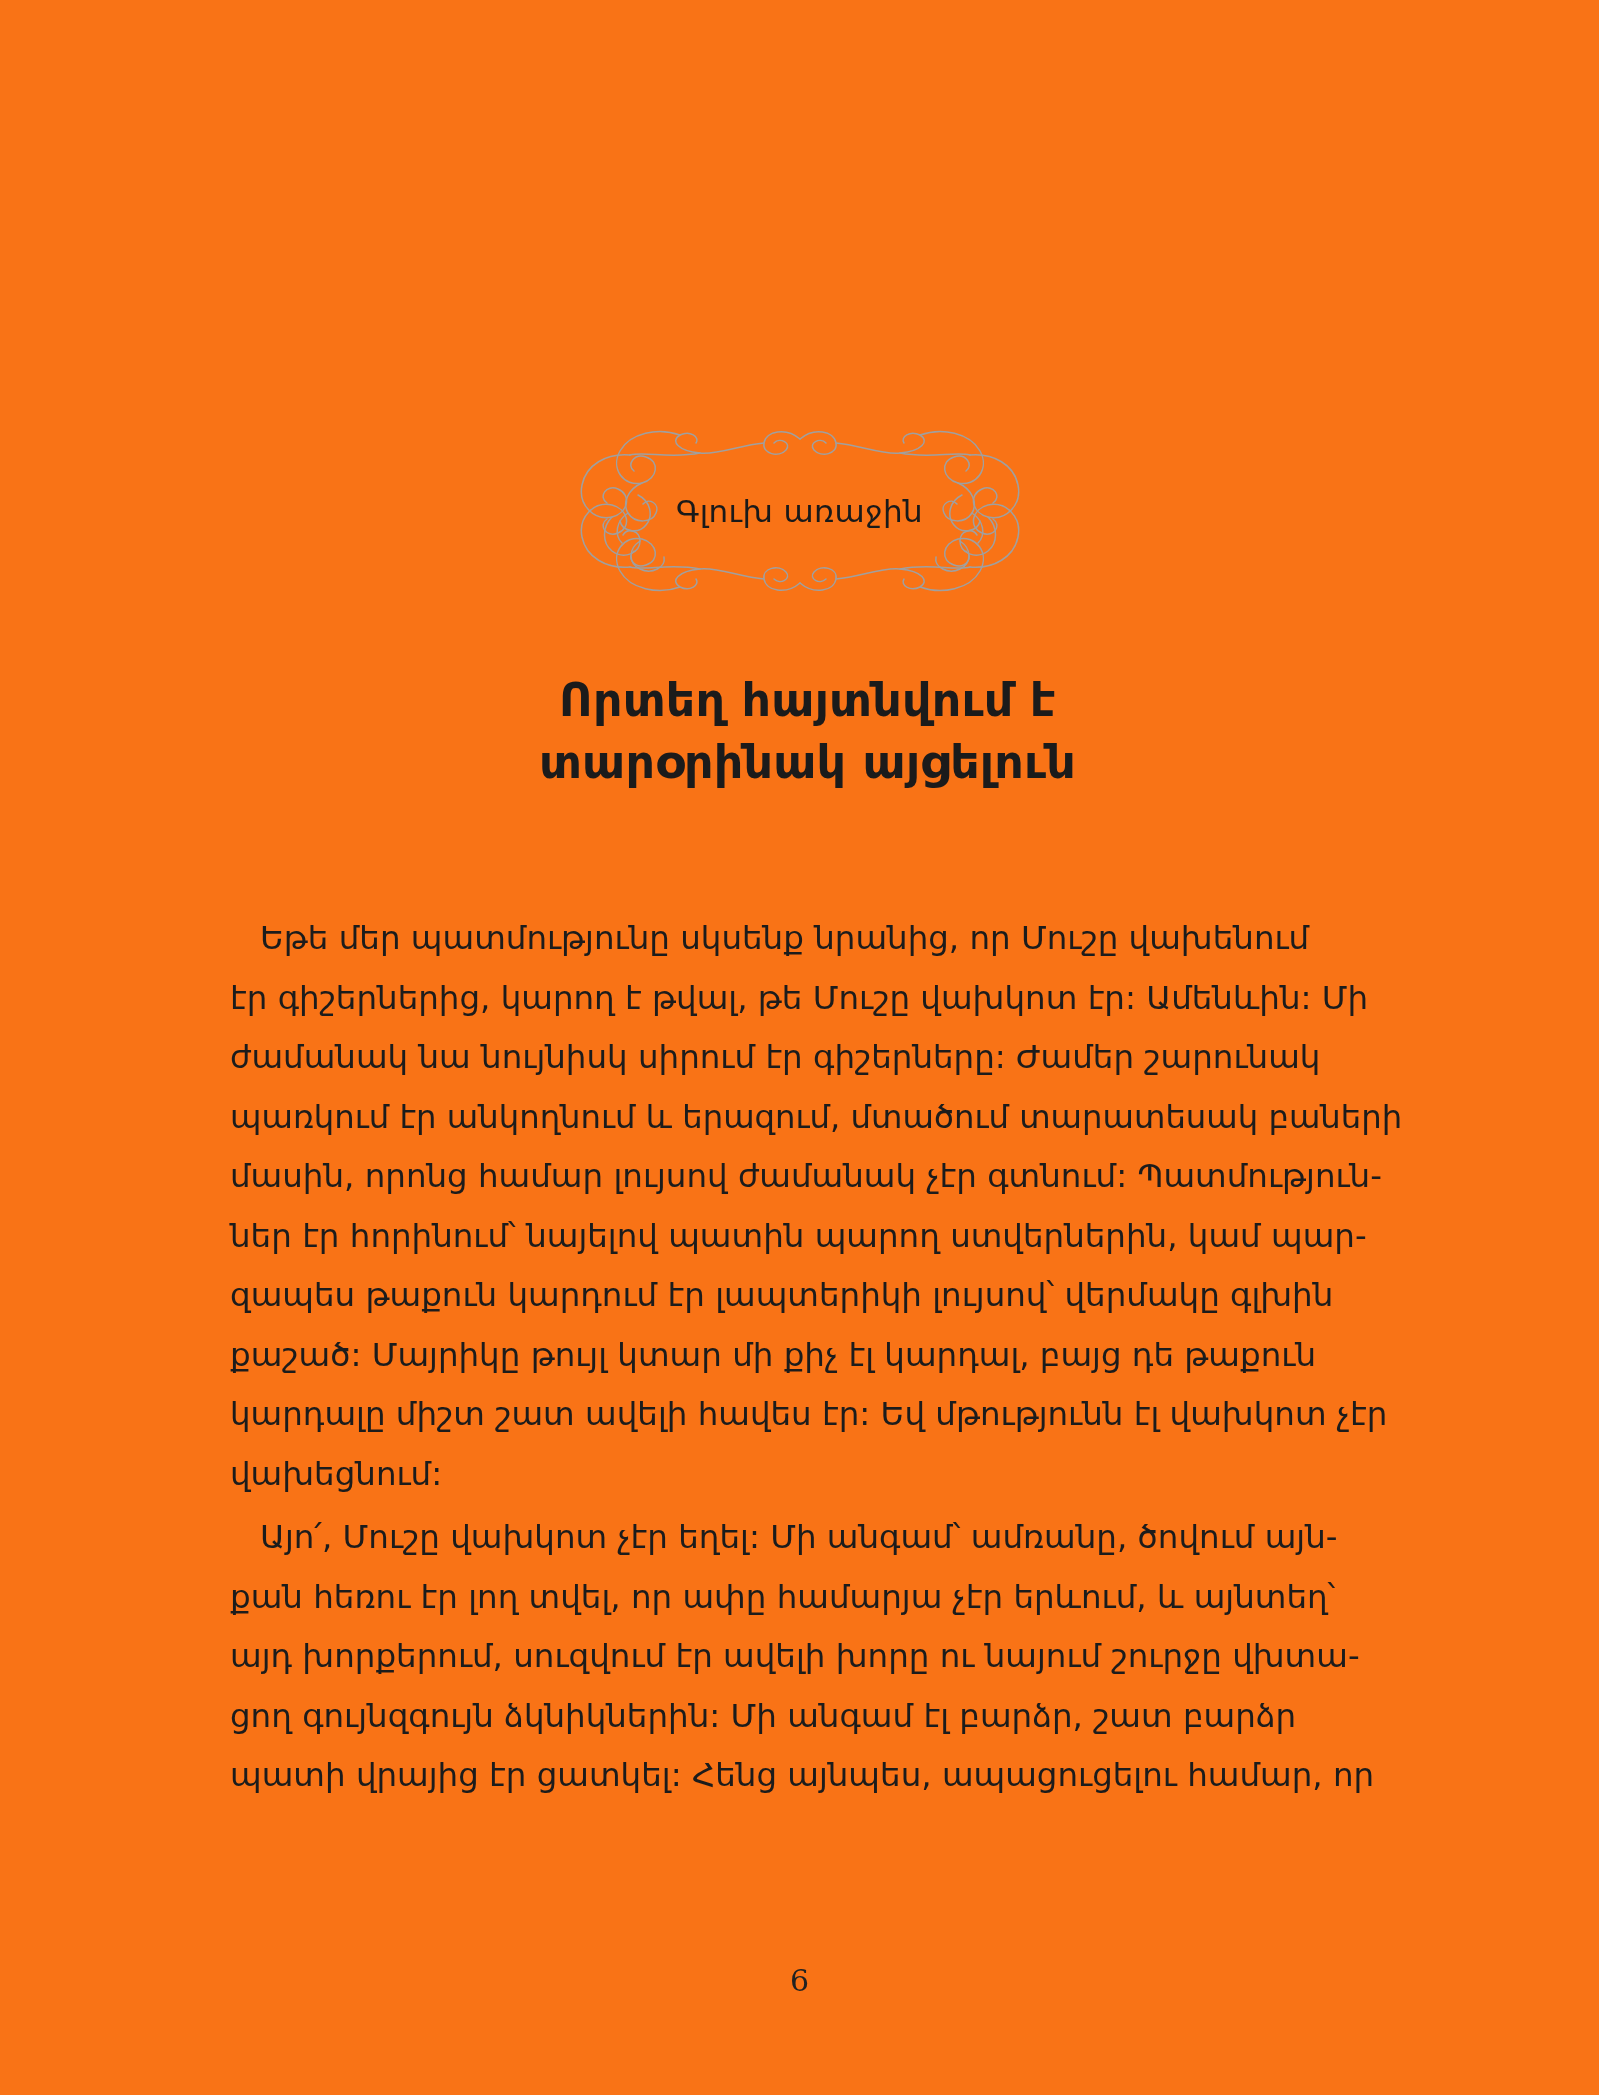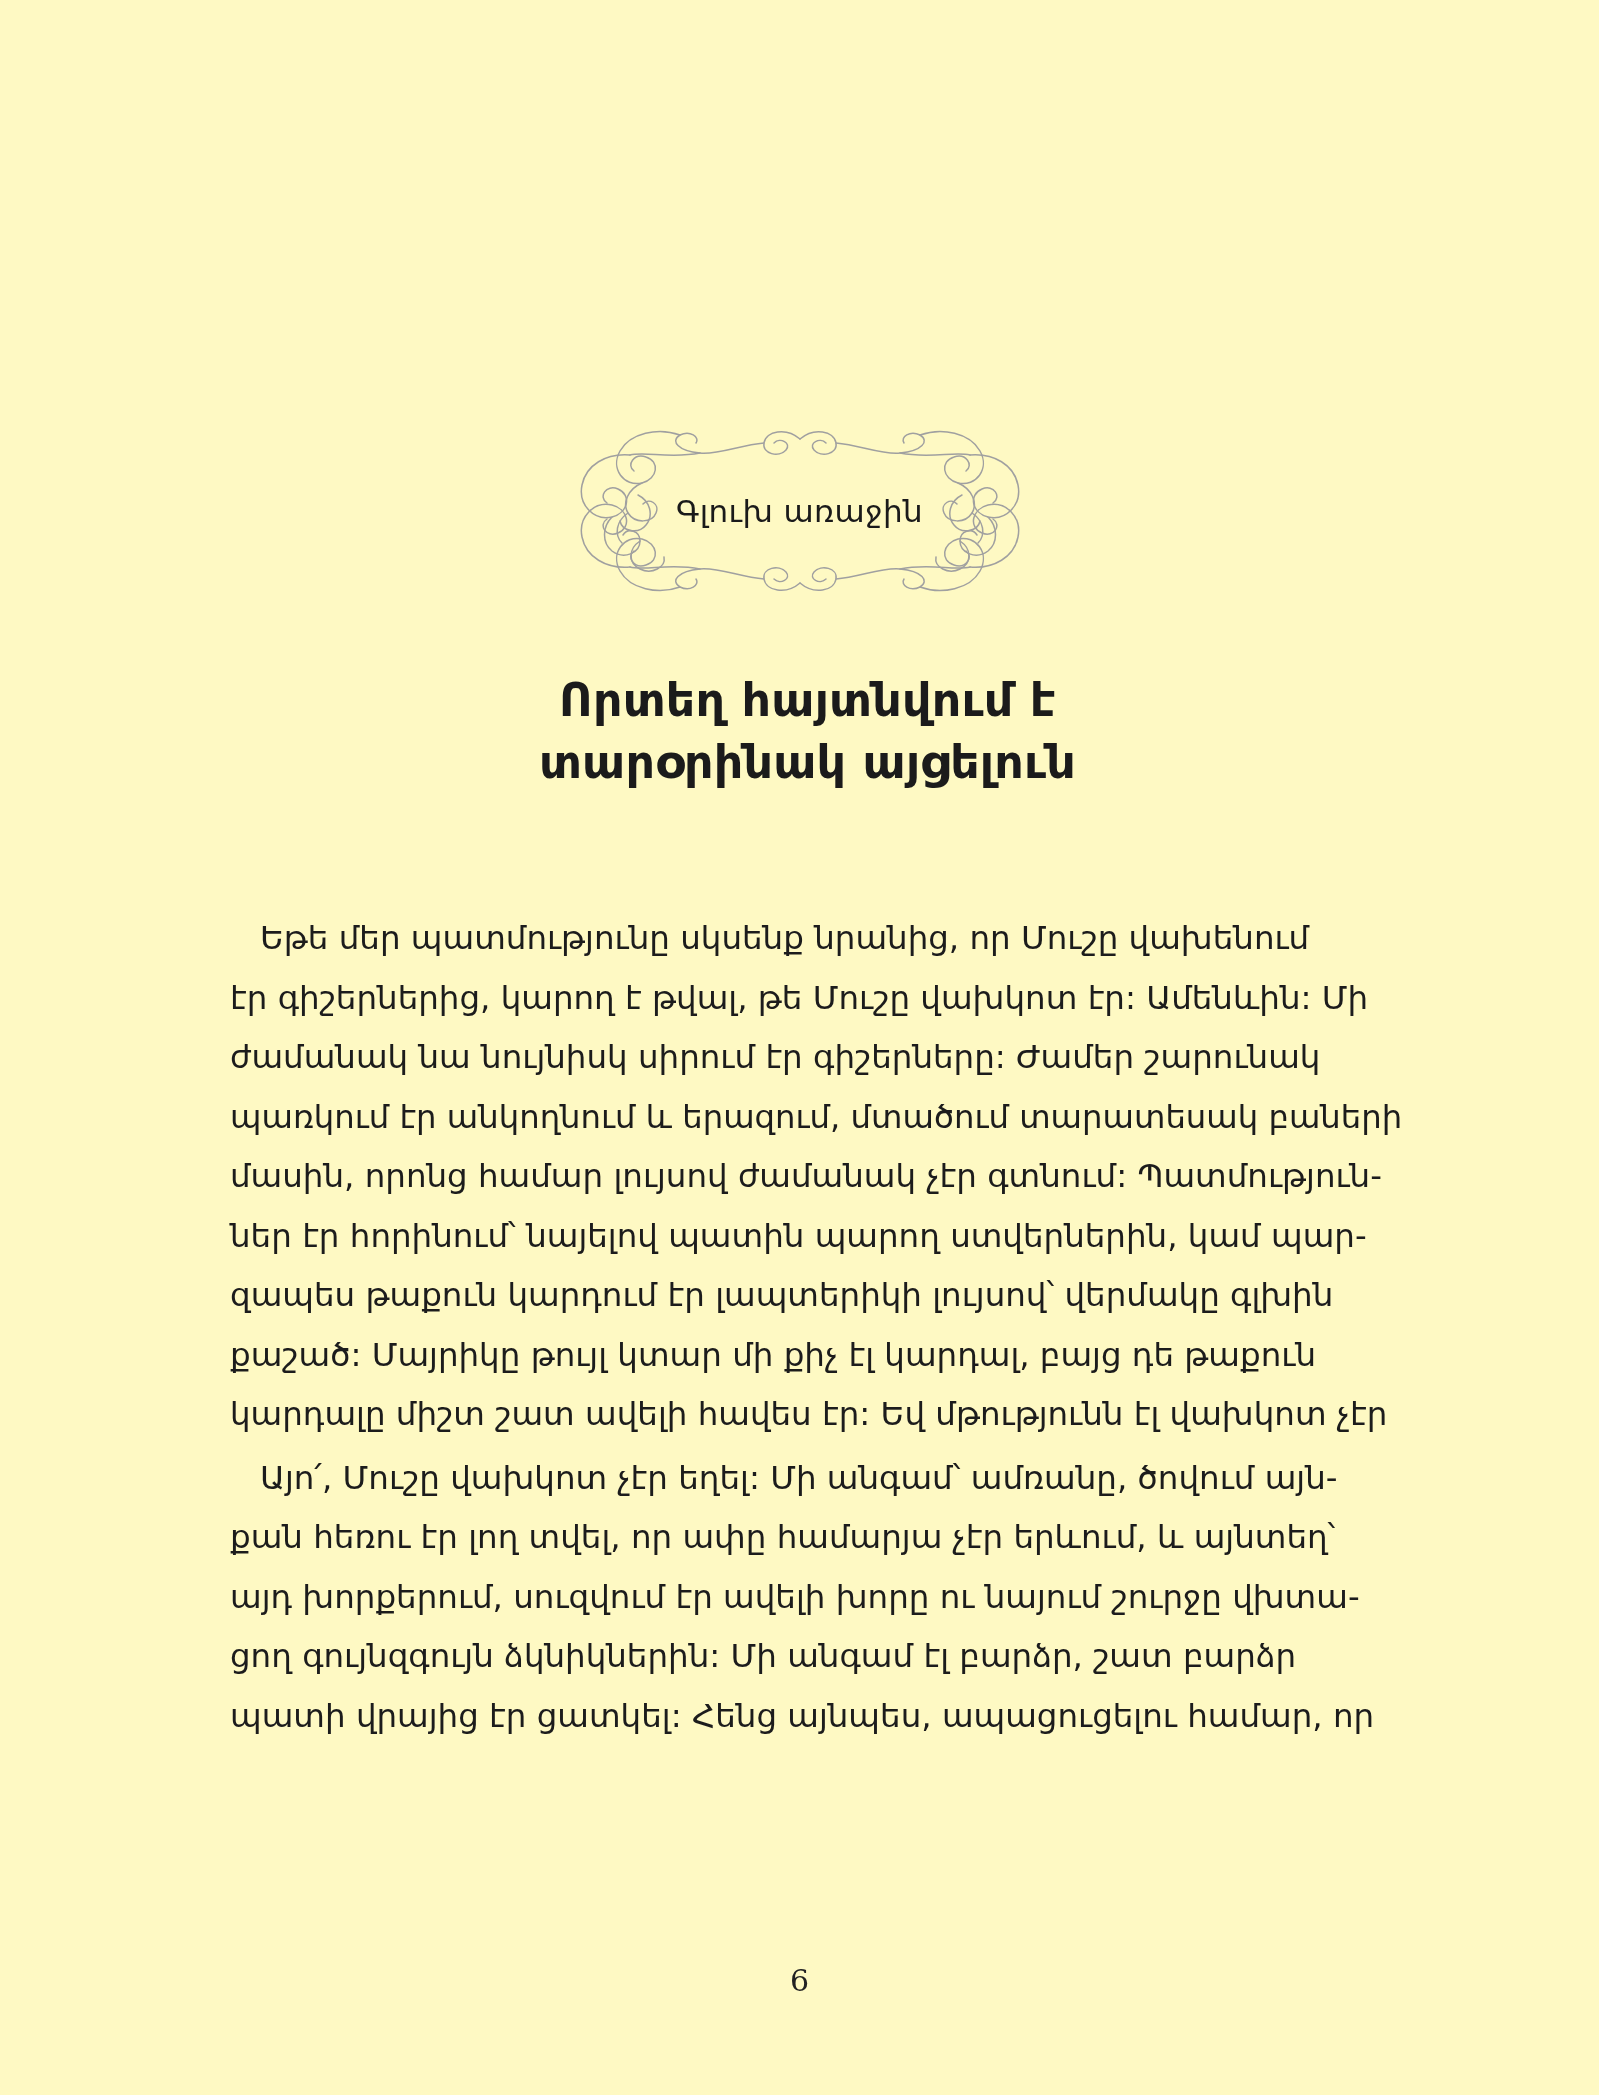--- a/index.html
+++ b/index.html
@@ -7,21 +7,21 @@
     padding: 0;
     background: #ffffff;
   }
   body {
     font-family: "DejaVu Sans", sans-serif;
   }
   .page {
     position: relative;
     width: 1599px;
     height: 2095px;
-    background: #fef9c3;
+    background: #f97316;
     overflow: hidden;
     box-sizing: border-box;
   }
 
   
   .chapter-ornament-wrap {
     position: absolute;
     left: 0;
     right: 0;
     top: 425px;
@@ -172,20 +172,21 @@
     <p class="para">
       <span class="bline indent" style="word-spacing: 0px;">Եթե մեր պատմությունը սկսենք նրանից, որ Մուշը վախենում</span>
       <span class="bline" style="word-spacing: 0px;">էր  գիշերներից, կարող է թվալ, թե Մուշը վախկոտ էր: Ամենևին: Մի</span>
       <span class="bline" style="word-spacing: 0px;">ժամանակ նա նույնիսկ սիրում էր գիշերները: Ժամեր շարունակ</span>
       <span class="bline" style="transform: scaleX(0.99322); transform-origin: left center;">պառկում էր անկողնում և երազում, մտածում տարատեսակ բաների</span>
       <span class="bline" style="word-spacing: 0px;">մասին, որոնց համար լույսով ժամանակ չէր գտնում: Պատմություն-</span>
       <span class="bline" style="word-spacing: 0px;">ներ էր հորինում՝ նայելով պատին պարող ստվերներին, կամ պար-</span>
       <span class="bline" style="word-spacing: 0px;">զապես թաքուն կարդում էր լապտերիկի լույսով՝ վերմակը գլխին</span>
       <span class="bline" style="word-spacing: 0px;">քաշած: Մայրիկը թույլ կտար մի քիչ էլ կարդալ, բայց դե թաքուն</span>
       <span class="bline" style="word-spacing: 0px;">կարդալը միշտ շատ ավելի հավես էր: Եվ մթությունն էլ վախկոտ չէր</span>
+      <span class="bline">վախեցնում:</span>
     </p>
 
     <p class="para">
       <span class="bline indent" style="word-spacing: 0px;">Այո՛, Մուշը վախկոտ չէր եղել: Մի անգամ՝ ամռանը, ծովում այն-</span>
       <span class="bline" style="word-spacing: 0px;">քան հեռու էր լող տվել, որ ափը համարյա չէր երևում, և այնտեղ՝</span>
       <span class="bline" style="word-spacing: 0px;">այդ խորքերում, սուզվում էր ավելի խորը ու նայում շուրջը վխտա-</span>
       <span class="bline" style="word-spacing: 0px;">ցող գույնզգույն ձկնիկներին: Մի անգամ էլ բարձր, շատ բարձր</span>
       <span class="bline">պատի վրայից էր ցատկել: Հենց այնպես, ապացուցելու համար, որ</span>
     </p>
 

